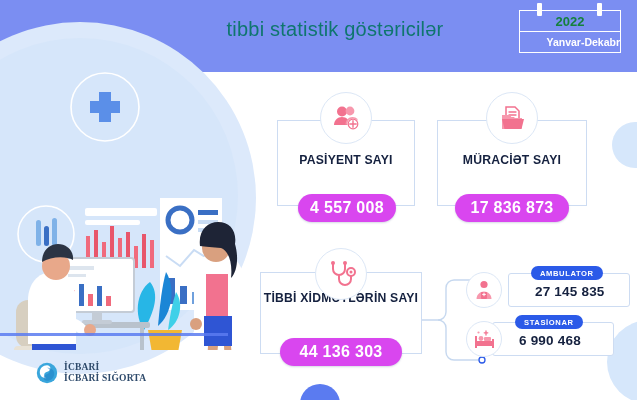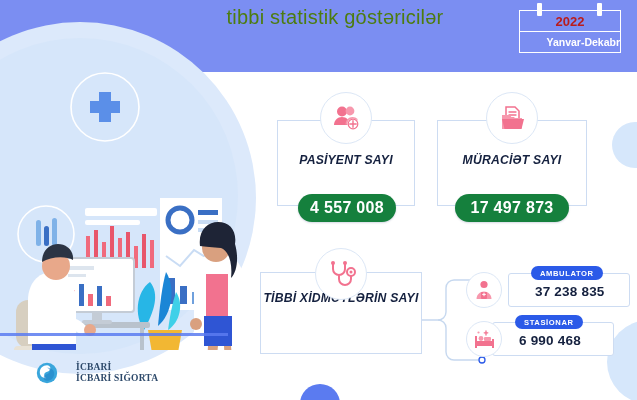--- a/index.html
+++ b/index.html
@@ -48,61 +48,61 @@
   .title-wrap{
     position:absolute; left:150px; top:4px; width:370px; z-index:6;
     text-align:center; line-height:1.18;
   }
   .title-line1{
     font-size:20px; font-weight:400; letter-spacing:.2px;
     color:#ffffff;
   }
   .title-line1 .year{ color:#2b4fd8; }
   .title-line2{
-    font-size:20px; font-weight:400; letter-spacing:.2px; color:#4d7c0f;
-    margin-top:2px;
+    font-size:20px; font-weight:400; letter-spacing:.2px; color:#0f766e;
+    margin-top:14px;
   }
 
   
   .cal{
     position:absolute; left:519px; top:7px; width:102px; height:46px; z-index:7;
   }
   .cal-ring{ position:absolute; top:-4px; width:5px; height:13px; background:#fff; border-radius:1px; }
   .cal-ring.l{ left:18px; }
   .cal-ring.r{ left:78px; }
   .cal-box{
     position:absolute; left:0; top:3px; width:102px; height:43px;
     border:1.4px solid #ffffff;
   }
   .cal-year{
     height:21px; line-height:21px; text-align:center;
-    font-size:13px; font-weight:700; color:#b91c1c;
+    font-size:13px; font-weight:700; color:#15803d;
     border-bottom:1.4px solid #ffffff;
   }
   .cal-range{
     height:20px; line-height:20px; text-align:right;
     font-size:10.5px; font-weight:700; color:#ffffff;
   }
 
   
   .illus{ position:absolute; left:0; top:60px; width:250px; height:290px; z-index:4; }
 
   
   .card{
     position:absolute; z-index:6;
-    border:1.3px solid #cddcf2; background:#ffffff;font-style:italic;
+    border:1.3px solid #cddcf2; background:#ffffff;
   }
   .card-title{
     position:absolute; left:0; right:0;
     text-align:center; font-size:12.2px; font-weight:700;
     color:#15213f; letter-spacing:.2px; line-height:1.25;
   }
   .pill{
     position:absolute; z-index:8;
-    background:#15803d; color:#fff; border-radius:999px;
+    background:#d946ef; color:#fff; border-radius:999px;
     font-size:16px; font-weight:700; letter-spacing:.3px;
     display:flex; align-items:center; justify-content:center;
     height:28px; box-shadow:0 1px 2px rgba(20,40,100,.18);
   }
   .icon-bubble{
     position:absolute; z-index:9;
     width:52px; height:52px; border-radius:50%;
     background:#ffffff; border:1.3px solid #dce7f6;
     display:flex; align-items:center; justify-content:center;
   }
@@ -149,21 +149,21 @@
   #sub-ambulatory{ left:508px; top:273px; }
   #bub-ambulatory{ left:466px; top:272px; }
   #sub-inpatient{  left:492px; top:322px; }
   #bub-inpatient{  left:466px; top:321px; }
 
   .connector{ position:absolute; left:420px; top:268px; z-index:5; }
 
   
   .logo{
     position:absolute; left:36px; top:362px; z-index:8;
-    display:flex; align-items:center; gap:18px;
+    display:flex; align-items:center; gap:6px;
   }
   .logo-text{ line-height:1.12; }
   .logo-l1{ font-family:"Liberation Serif", serif; font-size:9.5px; font-weight:700; color:#2e4a6b; letter-spacing:.2px;}
   .logo-l2{ font-family:"Liberation Serif", serif; font-size:9.5px; font-weight:700; color:#2e4a6b; letter-spacing:.2px;}
 </style>
 </head>
 <body>
 
 <div class="stage">
 
@@ -289,21 +289,21 @@
     <div class="card-title">MÜRACİƏT SAYI</div>
   </div>
   <div class="icon-bubble" id="bub-requests">
     <svg width="30" height="30" viewBox="0 0 30 30">
       <path d="M9 4h9l4 4v11H9z" fill="#ffffff" stroke="#f2728f" stroke-width="1.5"></path>
       <path d="M12 9h7M12 12h7M12 15h5" stroke="#f2728f" stroke-width="1.3" stroke-linecap="round"></path>
       <path d="M5 12h8l2 3h10v9a2 2 0 0 1-2 2H5z" fill="#f798ad"></path>
       <path d="M5 16h22l-2.5 10H7.5z" fill="#f2728f"></path>
     </svg>
   </div>
-  <div class="pill" id="pill-requests">17 497 873</div>
+  <div class="pill" id="pill-requests">17 836 873</div>
 
   <svg class="connector" width="76" height="104" viewBox="0 0 76 104">
     <path d="M2 52h16a8 8 0 0 0 8-8V20a8 8 0 0 1 8-8h28" fill="none" stroke="#c6d8ef" stroke-width="1.4"></path>
     <path d="M18 52a8 8 0 0 1 8 8v24a8 8 0 0 0 8 8h28" fill="none" stroke="#c6d8ef" stroke-width="1.4"></path>
     <circle cx="62" cy="12" r="3" fill="#ffffff" stroke="#2b5ae8" stroke-width="1.3"></circle>
     <circle cx="62" cy="92" r="3" fill="#ffffff" stroke="#2b5ae8" stroke-width="1.3"></circle>
   </svg>
 
   <div class="card" id="card-services">
     <div class="card-title">TİBBİ XİDMƏTLƏRİN SAYI</div>
@@ -311,24 +311,25 @@
   <div class="icon-bubble" id="bub-services">
     <svg width="30" height="30" viewBox="0 0 30 30">
       <path d="M7 4v6a6 6 0 0 0 12 0V4" fill="none" stroke="#f2728f" stroke-width="2" stroke-linecap="round"></path>
       <circle cx="7" cy="4" r="2" fill="#f2728f"></circle>
       <circle cx="19" cy="4" r="2" fill="#f2728f"></circle>
       <path d="M13 16v4a6 6 0 0 0 12 0v-3" fill="none" stroke="#f2728f" stroke-width="2" stroke-linecap="round"></path>
       <circle cx="25" cy="13" r="4" fill="none" stroke="#f2728f" stroke-width="2"></circle>
       <circle cx="25" cy="13" r="1.5" fill="#f2728f"></circle>
     </svg>
   </div>
+  <div class="pill" id="pill-services">44 136 303</div>
 
   <div class="sub" id="sub-ambulatory">
     <div class="sub-badge">AMBULATOR</div>
-    <div class="sub-value">37 238 835</div>
+    <div class="sub-value">27 145 835</div>
   </div>
   <div class="sub-bubble" id="bub-ambulatory">
     <svg width="22" height="22" viewBox="0 0 22 22">
       <circle cx="11" cy="5.5" r="3.6" fill="#f2728f"></circle>
       <path d="M3.5 20c0-4.4 3.4-7.6 7.5-7.6s7.5 3.2 7.5 7.6z" fill="#f798ad"></path>
       <rect x="8" y="13" width="6" height="7" rx="1" fill="#f2728f"></rect>
       <path d="M9.6 15.4h2.8M11 14v2.8" stroke="#ffffff" stroke-width="1" stroke-linecap="round"></path>
     </svg>
   </div>
 

